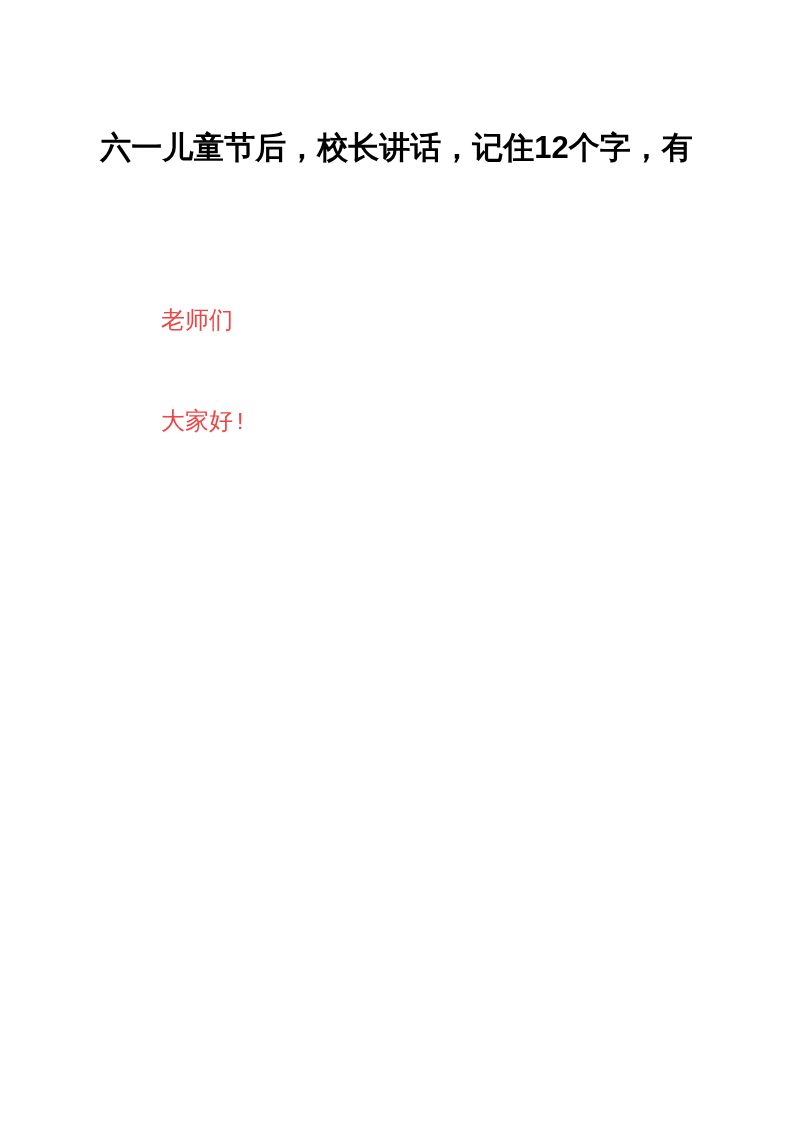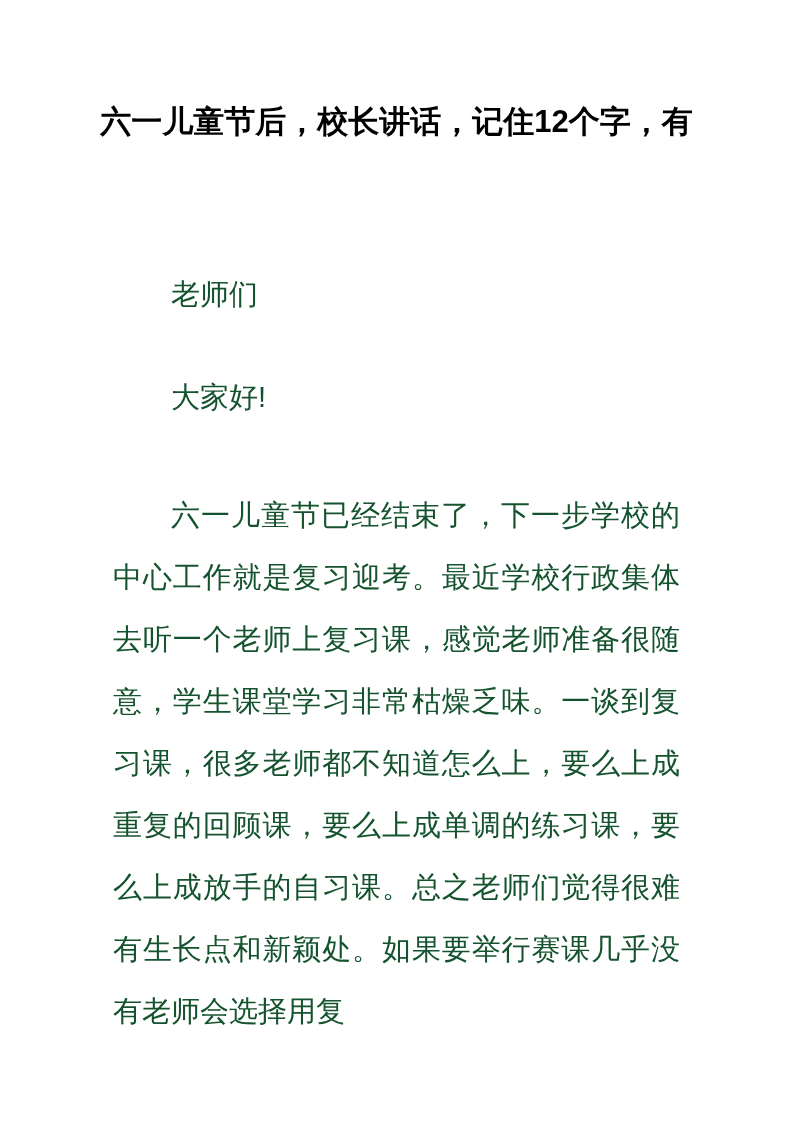--- a/index.html
+++ b/index.html
@@ -12,51 +12,50 @@
     width: 793px;
     height: 1122px;
     margin: 0 auto;
     background: #ffffff;
     color: #000000;
     font-family: "Liberation Sans", "DejaVu Sans", sans-serif;
     overflow: hidden;
   }
   .doc-title {
     margin: 0 96px;
-    padding-top: 72px;
+    padding-top: 98px;
     font-size: 31px;
     font-weight: bold;
     text-align: center;
     color: #000000;
   }
   .title-line {
     display: block;
     line-height: 100px;
     white-space: nowrap;
   }
   .para {
     margin: 0 113px;
-    font-size: 29px;
+    font-size: 24px;
     line-height: 62px;
     text-indent: 2em;
     text-align: justify;
-    color: #14532d;
+    color: #ef4444;
   }
   .para-salutation { margin-top: 91px; }
-  .para-greeting   { margin-top: 41px; }
+  .para-greeting   { margin-top: 41px; font-family: Liberation Mono, monospace; }
   .para-body       { margin-top: 56px; }
 </style>
 </head>
 <body>
 
 <div class="page">
 
   <h1 class="doc-title">
     <span class="title-line">六一儿童节后，校长讲话，记住12个字，有</span>
   </h1>
 
   <p class="para para-salutation">老师们</p>
 
   <p class="para para-greeting">大家好!</p>
 
-  <p class="para para-body">六一儿童节已经结束了，下一步学校的中心工作就是复习迎考。最近学校行政集体去听一个老师上复习课，感觉老师准备很随意，学生课堂学习非常枯燥乏味。一谈到复习课，很多老师都不知道怎么上，要么上成重复的回顾课，要么上成单调的练习课，要么上成放手的自习课。总之老师们觉得很难有生长点和新颖处。如果要举行赛课几乎没有老师会选择用复</p>
 
 </div>
 
 </body></html>

